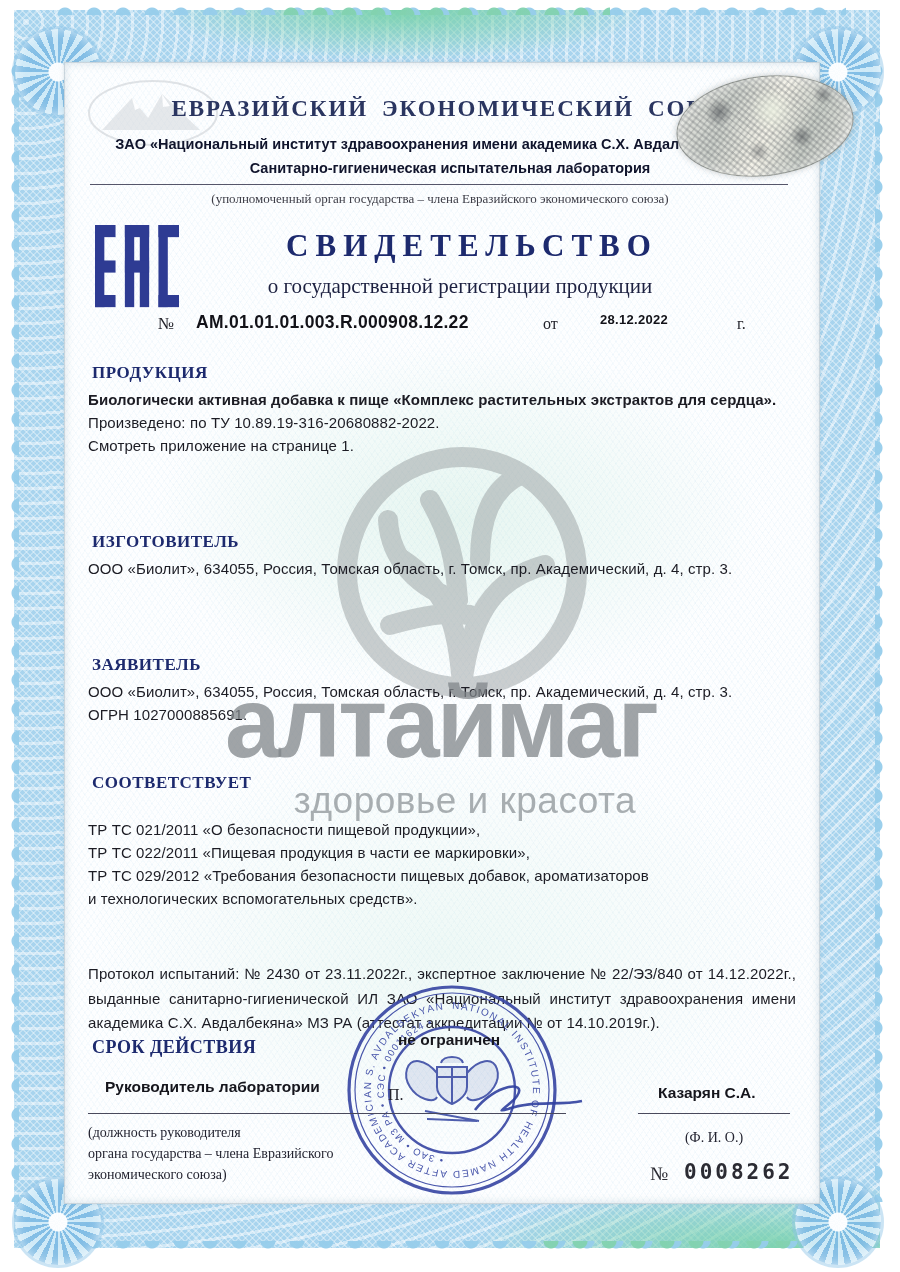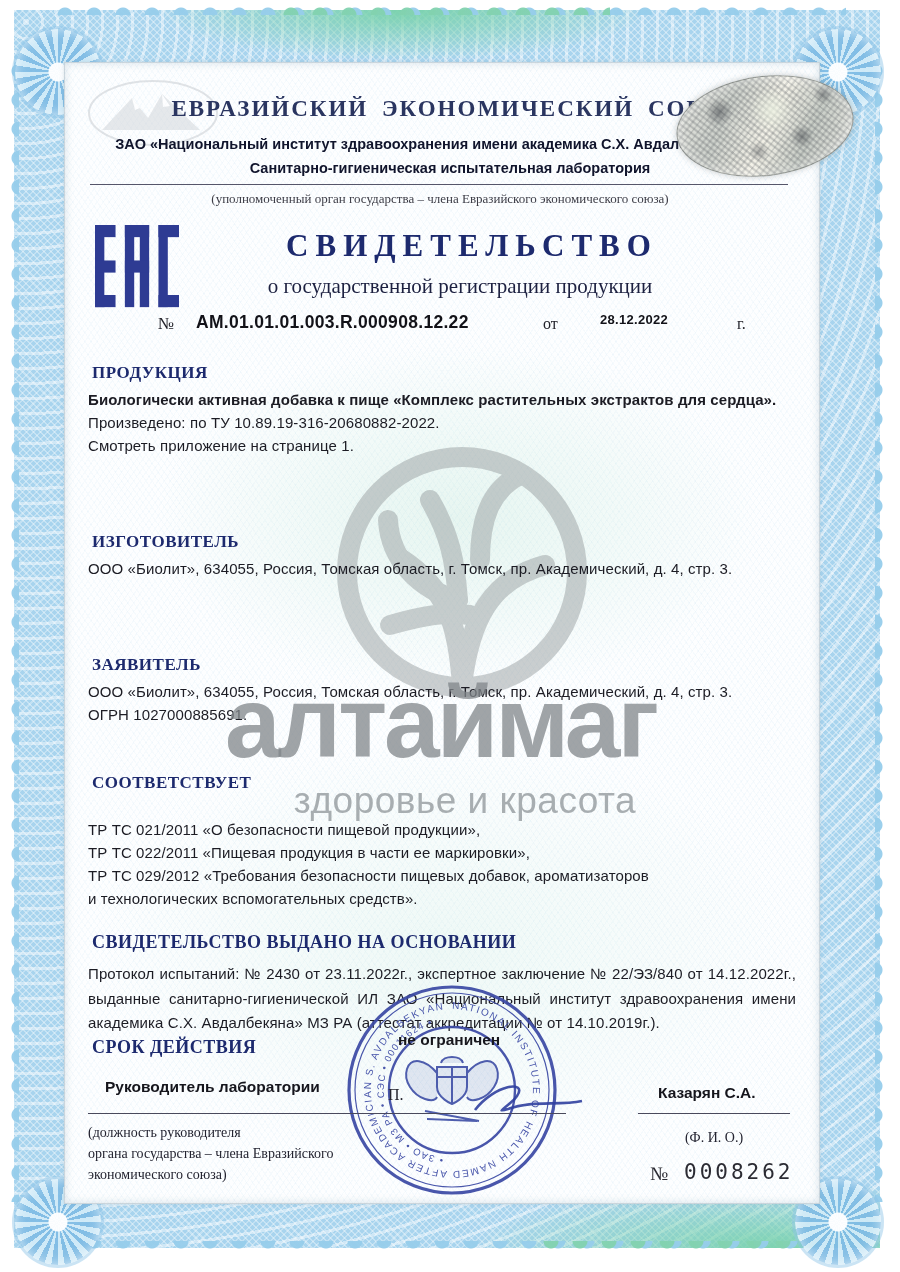--- a/index.html
+++ b/index.html
@@ -170,21 +170,20 @@
 
   <div class="abs wm-brand" style="left:205px;top:672px;margin-left:20px;">алтаймаг</div>
   <div class="abs wm-tagline" style="left:285px;top:780px;width:360px;text-align:center;">здоровье и красота</div>
 
   <div class="abs heading" style="left:92px;top:773px;">СООТВЕТСТВУЕТ</div>
   <div class="abs body-txt" style="left:88px;top:821px;width:716px;">ТР ТС 021/2011 «О безопасности пищевой продукции»,</div>
   <div class="abs body-txt" style="left:88px;top:844px;width:716px;">ТР ТС 022/2011 «Пищевая продукция в части ее маркировки»,</div>
   <div class="abs body-txt" style="left:88px;top:867px;width:716px;">ТР ТС 029/2012 «Требования безопасности пищевых добавок, ароматизаторов</div>
   <div class="abs body-txt" style="left:88px;top:890px;width:716px;">и технологических вспомогательных средств».</div>
 
-  <div class="abs heading" style="left:92px;top:932px;font-size:18px;">СВИДЕТЕЛЬСТВО ВЫДАНО НА ОСНОВАНИИ</div>
   <div class="abs body-txt" style="left:88px;top:962px;width:708px;line-height:24.5px;text-align:justify;">Протокол испытаний: № 2430 от 23.11.2022г., экспертное заключение № 22/ЭЗ/840 от 14.12.2022г., выданные санитарно-гигиенической ИЛ ЗАО «Национальный институт здравоохранения имени академика С.Х. Авдалбекяна» МЗ РА (аттестат аккредитации №                от 14.10.2019г.).</div>
 
   <div class="abs heading" style="left:92px;top:1037px;font-size:18px;">СРОК ДЕЙСТВИЯ</div>
 
   <svg class="abs stamp" style="left:337px;top:975px;" width="230" height="230" viewBox="0 0 230 230">
     <defs>
       <path id="ringPath" d="M115,34 a81,81 0 1,1 -0.01,0"></path>
       <path id="ringPath2" d="M115,47 a68,68 0 1,1 -0.01,0"></path>
     </defs>
     <g stroke="#3c4aa5" fill="none">
@@ -221,17 +220,17 @@
   <div class="sig-line" style="left:88px;top:1113px;width:478px;"></div>
   <div class="sig-line" style="left:638px;top:1113px;width:152px;"></div>
   <div class="abs serif" style="left:88px;top:1122px;width:300px;font-size:14px;line-height:21px;color:#232330;">
     <div>(должность руководителя</div>
     <div>органа государства – члена Евразийского</div>
     <div>экономического союза)</div>
   </div>
   <div class="abs serif center" style="left:638px;top:1130px;width:152px;font-size:14px;color:#232330;">(Ф. И. О.)</div>
 
   <div class="abs serif" style="left:650px;top:1163px;font-size:19px;color:#2b2b33;">№</div>
-  <div class="abs" style="left:684px;top:1160px;font-family:'DejaVu Sans Mono',monospace;font-size:21px;letter-spacing:3px;color:#2b2b33;">0008262</div>
+  <div class="abs" style="left:684px;top:1160px;font-family:'DejaVu Sans Mono',monospace;font-size:21px;letter-spacing:3px;color:#2b2b33;font-weight:bold;">0008262</div>
 
   <div class="holo"></div>
 
 </div>
 
 </body></html>

